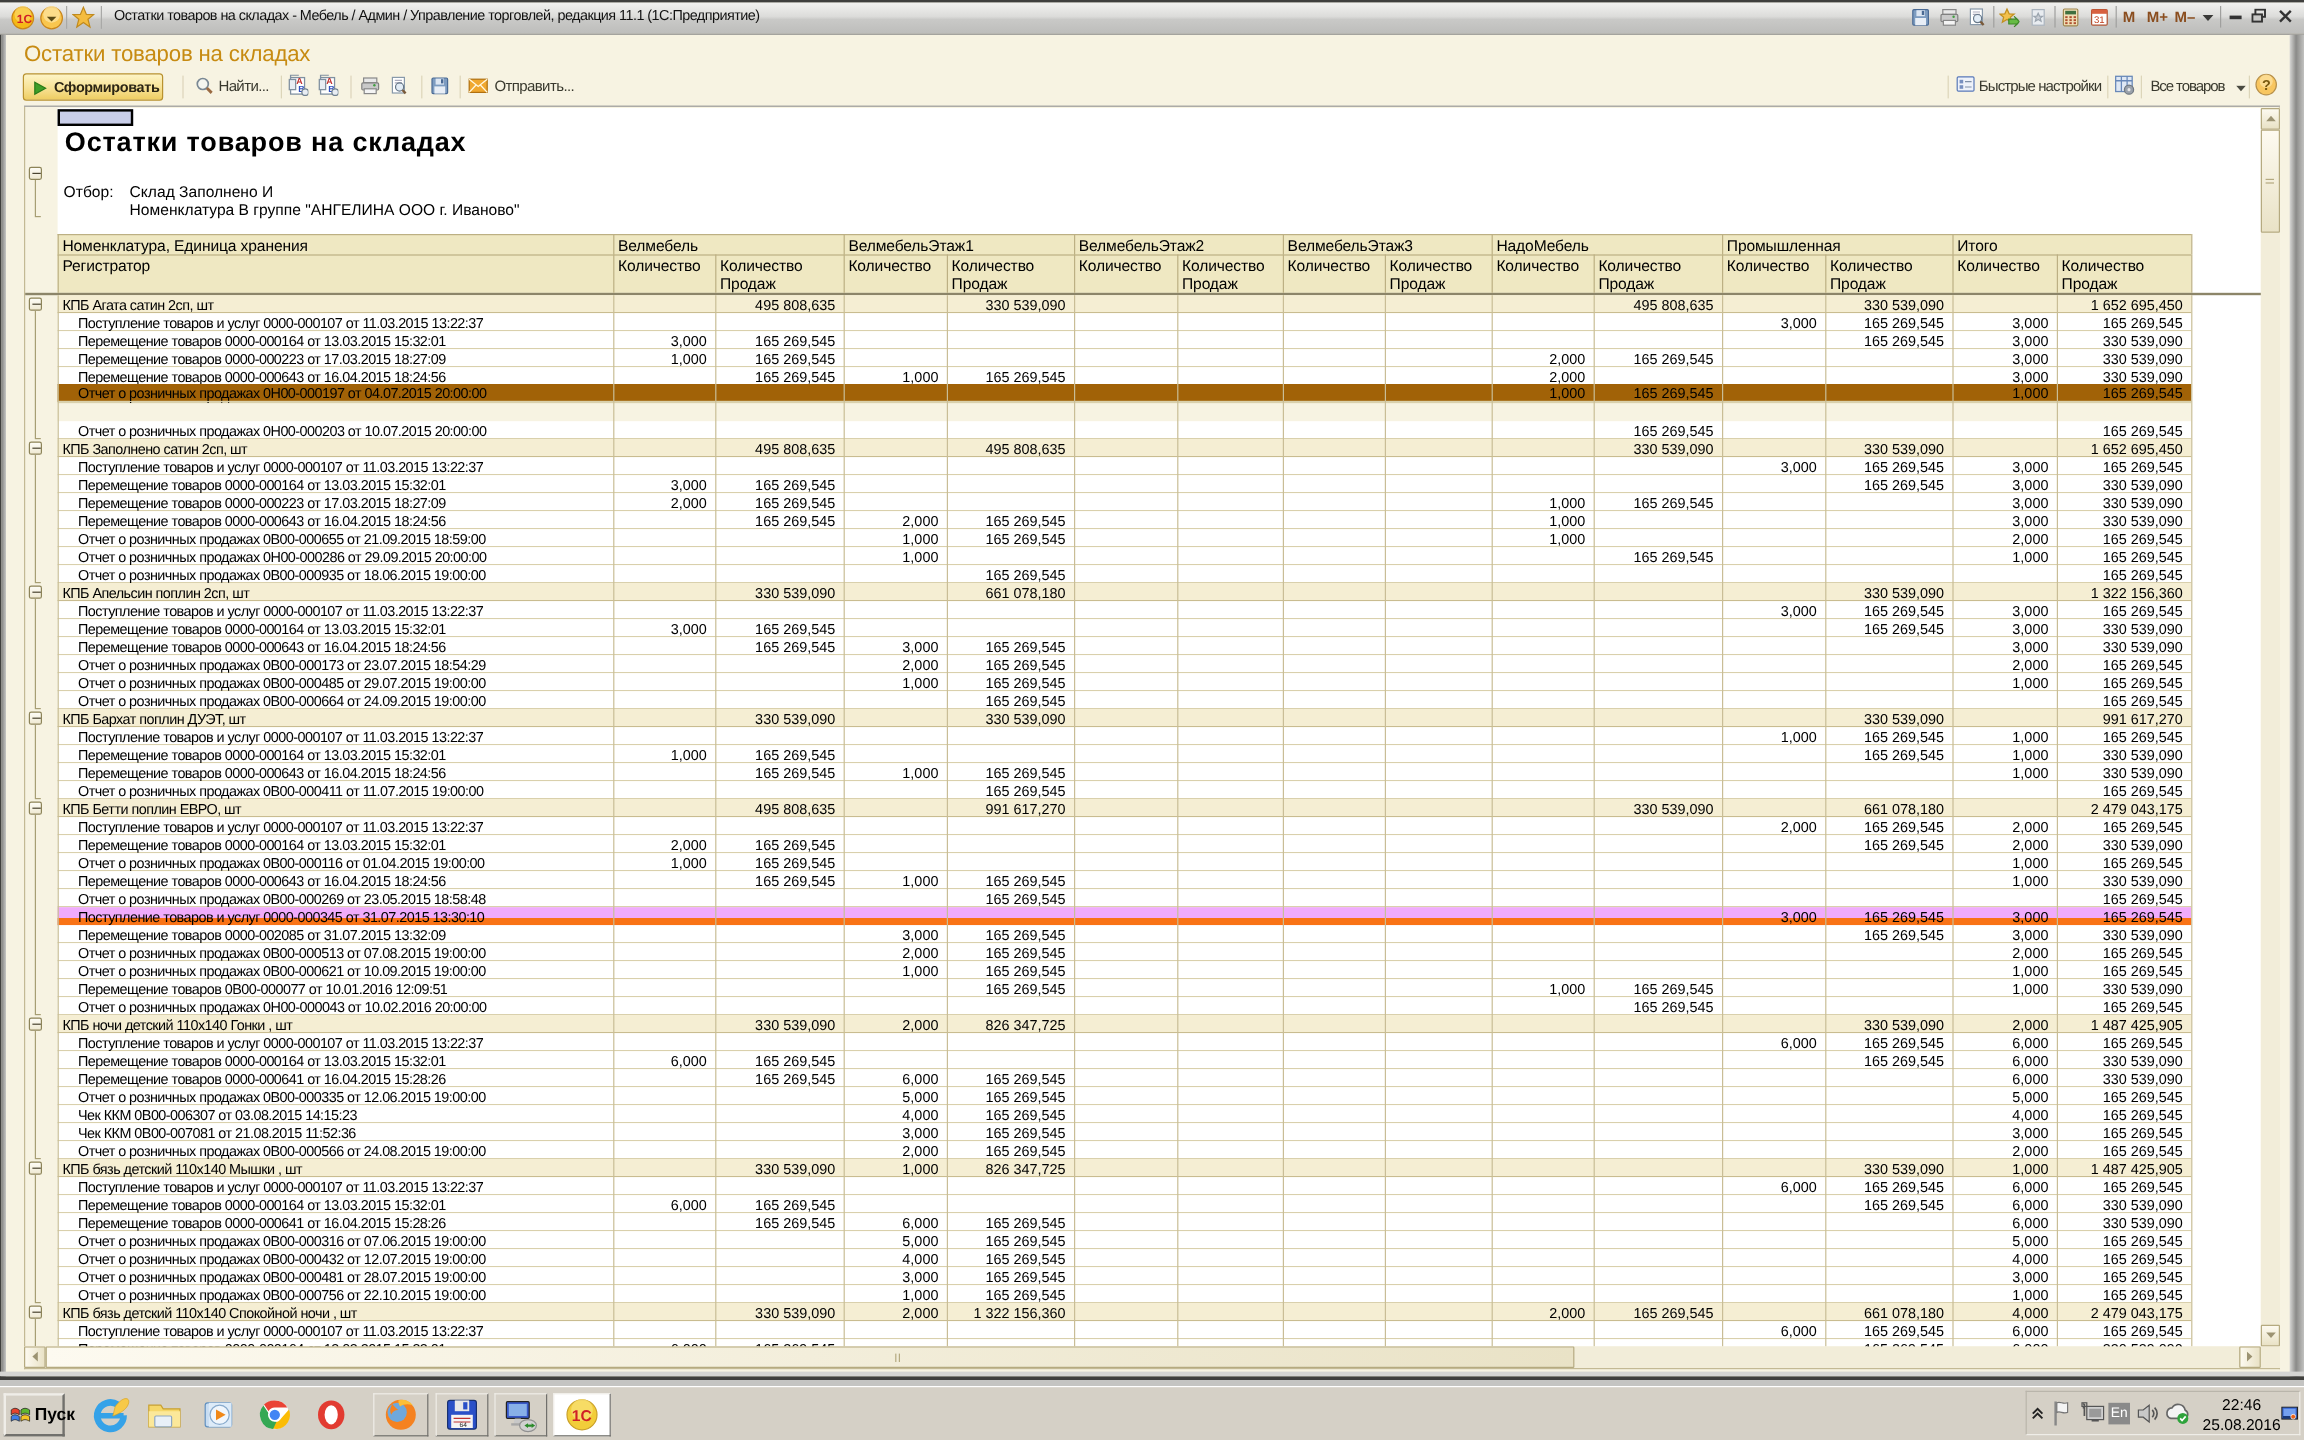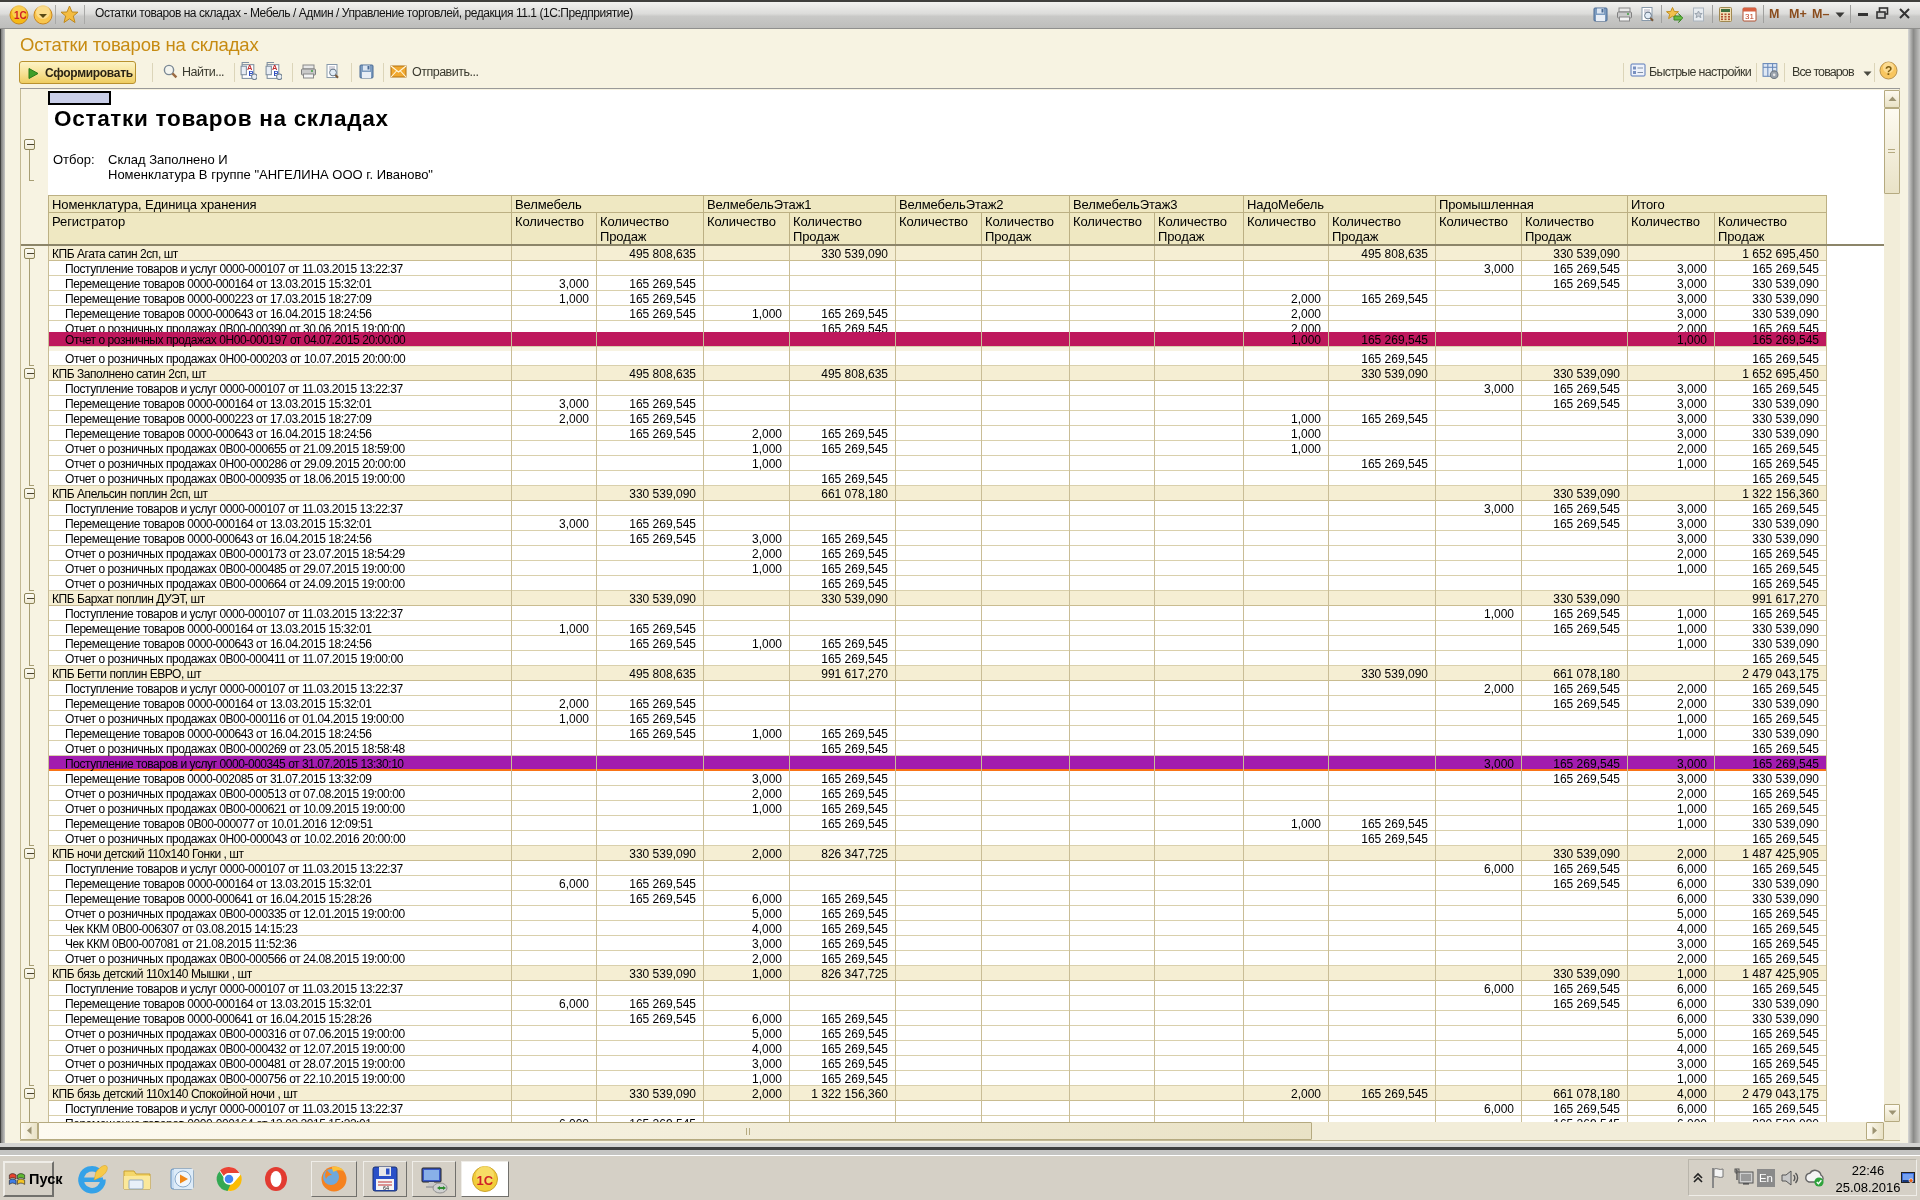--- a/index.html
+++ b/index.html
@@ -306,21 +306,21 @@
       <span class="num" style="left:1579px;width:80px">3,000</span>
       <span class="num" style="left:1666px;width:105px">330 539,090</span>
     </div>
     <div class="ab" style="left:48px;top:321px;width:1778px;height:15px;background:#fff;border-bottom:1px solid #d9d0ac">
       <span class="lbl" style="left:17px">Отчет о розничных продажах 0В00-000390 от 30.06.2015 19:00:00</span>
       <span class="num" style="left:741px;width:99px">165 269,545</span>
       <span class="num" style="left:1195px;width:78px">2,000</span>
       <span class="num" style="left:1579px;width:80px">2,000</span>
       <span class="num" style="left:1666px;width:105px">165 269,545</span>
     </div>
-    <div class="ab" style="left:48px;top:332px;width:1778px;height:15px;background:#be185d;border-bottom:1px solid #d9d0ac">
+    <div class="ab" style="left:48px;top:320px;width:1778px;height:15px;background:#a16207;border-bottom:1px solid #d9d0ac">
       <span class="lbl" style="left:17px">Отчет о розничных продажах 0Н00-000197 от 04.07.2015 20:00:00</span>
       <span class="num" style="left:1195px;width:78px">1,000</span>
       <span class="num" style="left:1280px;width:100px">165 269,545</span>
       <span class="num" style="left:1579px;width:80px">1,000</span>
       <span class="num" style="left:1666px;width:105px">165 269,545</span>
     </div>
     <div class="ab" style="left:48px;top:351px;width:1778px;height:15px;background:#fff;border-bottom:1px solid #d9d0ac">
       <span class="lbl" style="left:17px">Отчет о розничных продажах 0Н00-000203 от 10.07.2015 20:00:00</span>
       <span class="num" style="left:1280px;width:100px">165 269,545</span>
       <span class="num" style="left:1666px;width:105px">165 269,545</span>
@@ -506,21 +506,21 @@
       <span class="num" style="left:655px;width:79px">1,000</span>
       <span class="num" style="left:741px;width:99px">165 269,545</span>
       <span class="num" style="left:1579px;width:80px">1,000</span>
       <span class="num" style="left:1666px;width:105px">330 539,090</span>
     </div>
     <div class="ab" style="left:48px;top:741px;width:1778px;height:15px;background:#fff;border-bottom:1px solid #d9d0ac">
       <span class="lbl" style="left:17px">Отчет о розничных продажах 0В00-000269 от 23.05.2015 18:58:48</span>
       <span class="num" style="left:741px;width:99px">165 269,545</span>
       <span class="num" style="left:1666px;width:105px">165 269,545</span>
     </div>
-    <div class="ab" style="left:48px;top:756px;width:1778px;height:15px;background:#a21caf;border-bottom:2px solid #f97316">
+    <div class="ab" style="left:48px;top:756px;width:1778px;height:15px;background:#f0abfc;border-bottom:6px solid #f97316">
       <span class="lbl" style="left:17px">Поступление товаров и услуг 0000-000345 от 31.07.2015 13:30:10</span>
       <span class="num" style="left:1387px;width:79px">3,000</span>
       <span class="num" style="left:1473px;width:99px">165 269,545</span>
       <span class="num" style="left:1579px;width:80px">3,000</span>
       <span class="num" style="left:1666px;width:105px">165 269,545</span>
     </div>
     <div class="ab" style="left:48px;top:771px;width:1778px;height:15px;background:#fff;border-bottom:1px solid #d9d0ac">
       <span class="lbl" style="left:17px">Перемещение товаров 0000-002085 от 31.07.2015 13:32:09</span>
       <span class="num" style="left:655px;width:79px">3,000</span>
       <span class="num" style="left:741px;width:99px">165 269,545</span>
@@ -581,21 +581,21 @@
     </div>
     <div class="ab" style="left:48px;top:891px;width:1778px;height:15px;background:#fff;border-bottom:1px solid #d9d0ac">
       <span class="lbl" style="left:17px">Перемещение товаров 0000-000641 от 16.04.2015 15:28:26</span>
       <span class="num" style="left:548px;width:100px">165 269,545</span>
       <span class="num" style="left:655px;width:79px">6,000</span>
       <span class="num" style="left:741px;width:99px">165 269,545</span>
       <span class="num" style="left:1579px;width:80px">6,000</span>
       <span class="num" style="left:1666px;width:105px">330 539,090</span>
     </div>
     <div class="ab" style="left:48px;top:906px;width:1778px;height:15px;background:#fff;border-bottom:1px solid #d9d0ac">
-      <span class="lbl" style="left:17px">Отчет о розничных продажах 0В00-000335 от 12.01.2015 19:00:00</span>
+      <span class="lbl" style="left:17px">Отчет о розничных продажах 0В00-000335 от 12.06.2015 19:00:00</span>
       <span class="num" style="left:655px;width:79px">5,000</span>
       <span class="num" style="left:741px;width:99px">165 269,545</span>
       <span class="num" style="left:1579px;width:80px">5,000</span>
       <span class="num" style="left:1666px;width:105px">165 269,545</span>
     </div>
     <div class="ab" style="left:48px;top:921px;width:1778px;height:15px;background:#fff;border-bottom:1px solid #d9d0ac">
       <span class="lbl" style="left:17px">Чек ККМ 0В00-006307 от 03.08.2015 14:15:23</span>
       <span class="num" style="left:655px;width:79px">4,000</span>
       <span class="num" style="left:741px;width:99px">165 269,545</span>
       <span class="num" style="left:1579px;width:80px">4,000</span>

